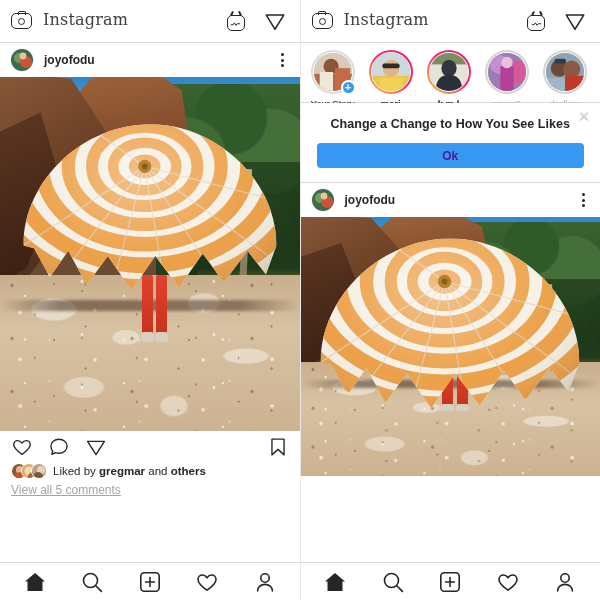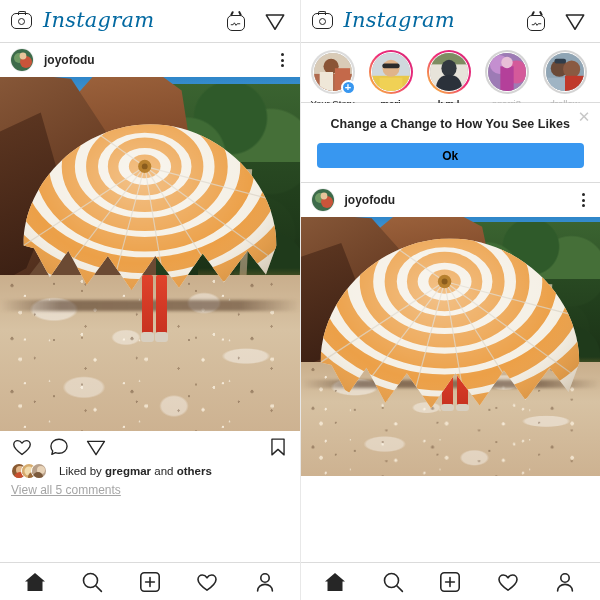--- a/index.html
+++ b/index.html
@@ -30,21 +30,21 @@
     position:absolute;left:7px;top:7px;width:7px;height:7px;
     border:1.6px solid #262626;border-radius:50%;box-sizing:border-box;
   }
   .cam-icon .bump{
     position:absolute;left:6.5px;top:0px;width:8px;height:4px;
     border:1.6px solid #262626;border-bottom:none;border-radius:2px 2px 0 0;box-sizing:border-box;
     background:#fff;
   }
   .wordmark{
     font-family:"DejaVu Serif", serif;
-    font-size:21px;font-style:italic;color:#0369a1;letter-spacing:.2px;
+    font-size:16px;color:#404040;letter-spacing:.2px;
     line-height:1;transform:translateY(-1px);
   }
   .appbar .spacer{flex:1;}
   .appbar .actions{display:flex;align-items:center;gap:17px;padding-right:3px;}
 
   .igtv-icon{width:21px;height:21px;position:relative;flex:none;}
   .igtv-icon .tv{
     position:absolute;left:1px;top:4px;width:18px;height:16px;
     border:1.7px solid #262626;border-radius:5px;box-sizing:border-box;
   }
@@ -105,21 +105,21 @@
   .dialog h2{
     margin:0 0 7px 0;font-size:12.5px;font-weight:700;color:#262626;text-align:center;
     letter-spacing:.05px;
   }
   .dialog p{
     margin:0;font-size:11.6px;line-height:15.5px;color:#8e8e8e;text-align:center;
     padding:0 4px;
   }
   .ok-btn{
     margin-top:12px;width:100%;height:25px;border:none;border-radius:4px;
-    background:#3897f0;color:#000000;font-size:12px;font-weight:700;
+    background:#3897f0;color:#4c1d95;font-size:12px;font-weight:700;
     font-family:"Liberation Sans", sans-serif;cursor:pointer;display:block;
   }
 
   
   .post-head{
     display:flex;align-items:center;height:34px;padding:0 10px;background:#fff;
   }
   .post-head .pav{
     width:24px;height:24px;border-radius:50%;overflow:hidden;position:relative;flex:none;
     border:1px solid #efefef;box-sizing:border-box;
@@ -210,21 +210,21 @@
 
   
   .actions-row{
     display:flex;align-items:center;height:32px;padding:0 11px;background:#fff;gap:15px;
   }
   .actions-row .right{margin-left:auto;display:flex;}
   .ico{width:22px;height:22px;cursor:pointer;flex:none;}
 
   
   .caption-block{padding:0 11px 4px 11px;background:#fff;}
-  .likedby{display:flex;align-items:center;gap:12px;margin-bottom:3px;}
+  .likedby{display:flex;align-items:center;gap:6px;margin-bottom:3px;}
   .facepile{display:flex;align-items:center;}
   .facepile .f{
     width:16px;height:16px;border-radius:50%;border:1.5px solid #fff;box-sizing:border-box;
     margin-left:-6px;position:relative;overflow:hidden;
   }
   .facepile .f:first-child{margin-left:0;}
   .likedby .txt{font-size:11.5px;color:#262626;line-height:14px;}
   .likedby .txt b{font-weight:600;}
   .caption{font-size:11.5px;color:#262626;line-height:15px;}
   .caption b{font-weight:700;}

